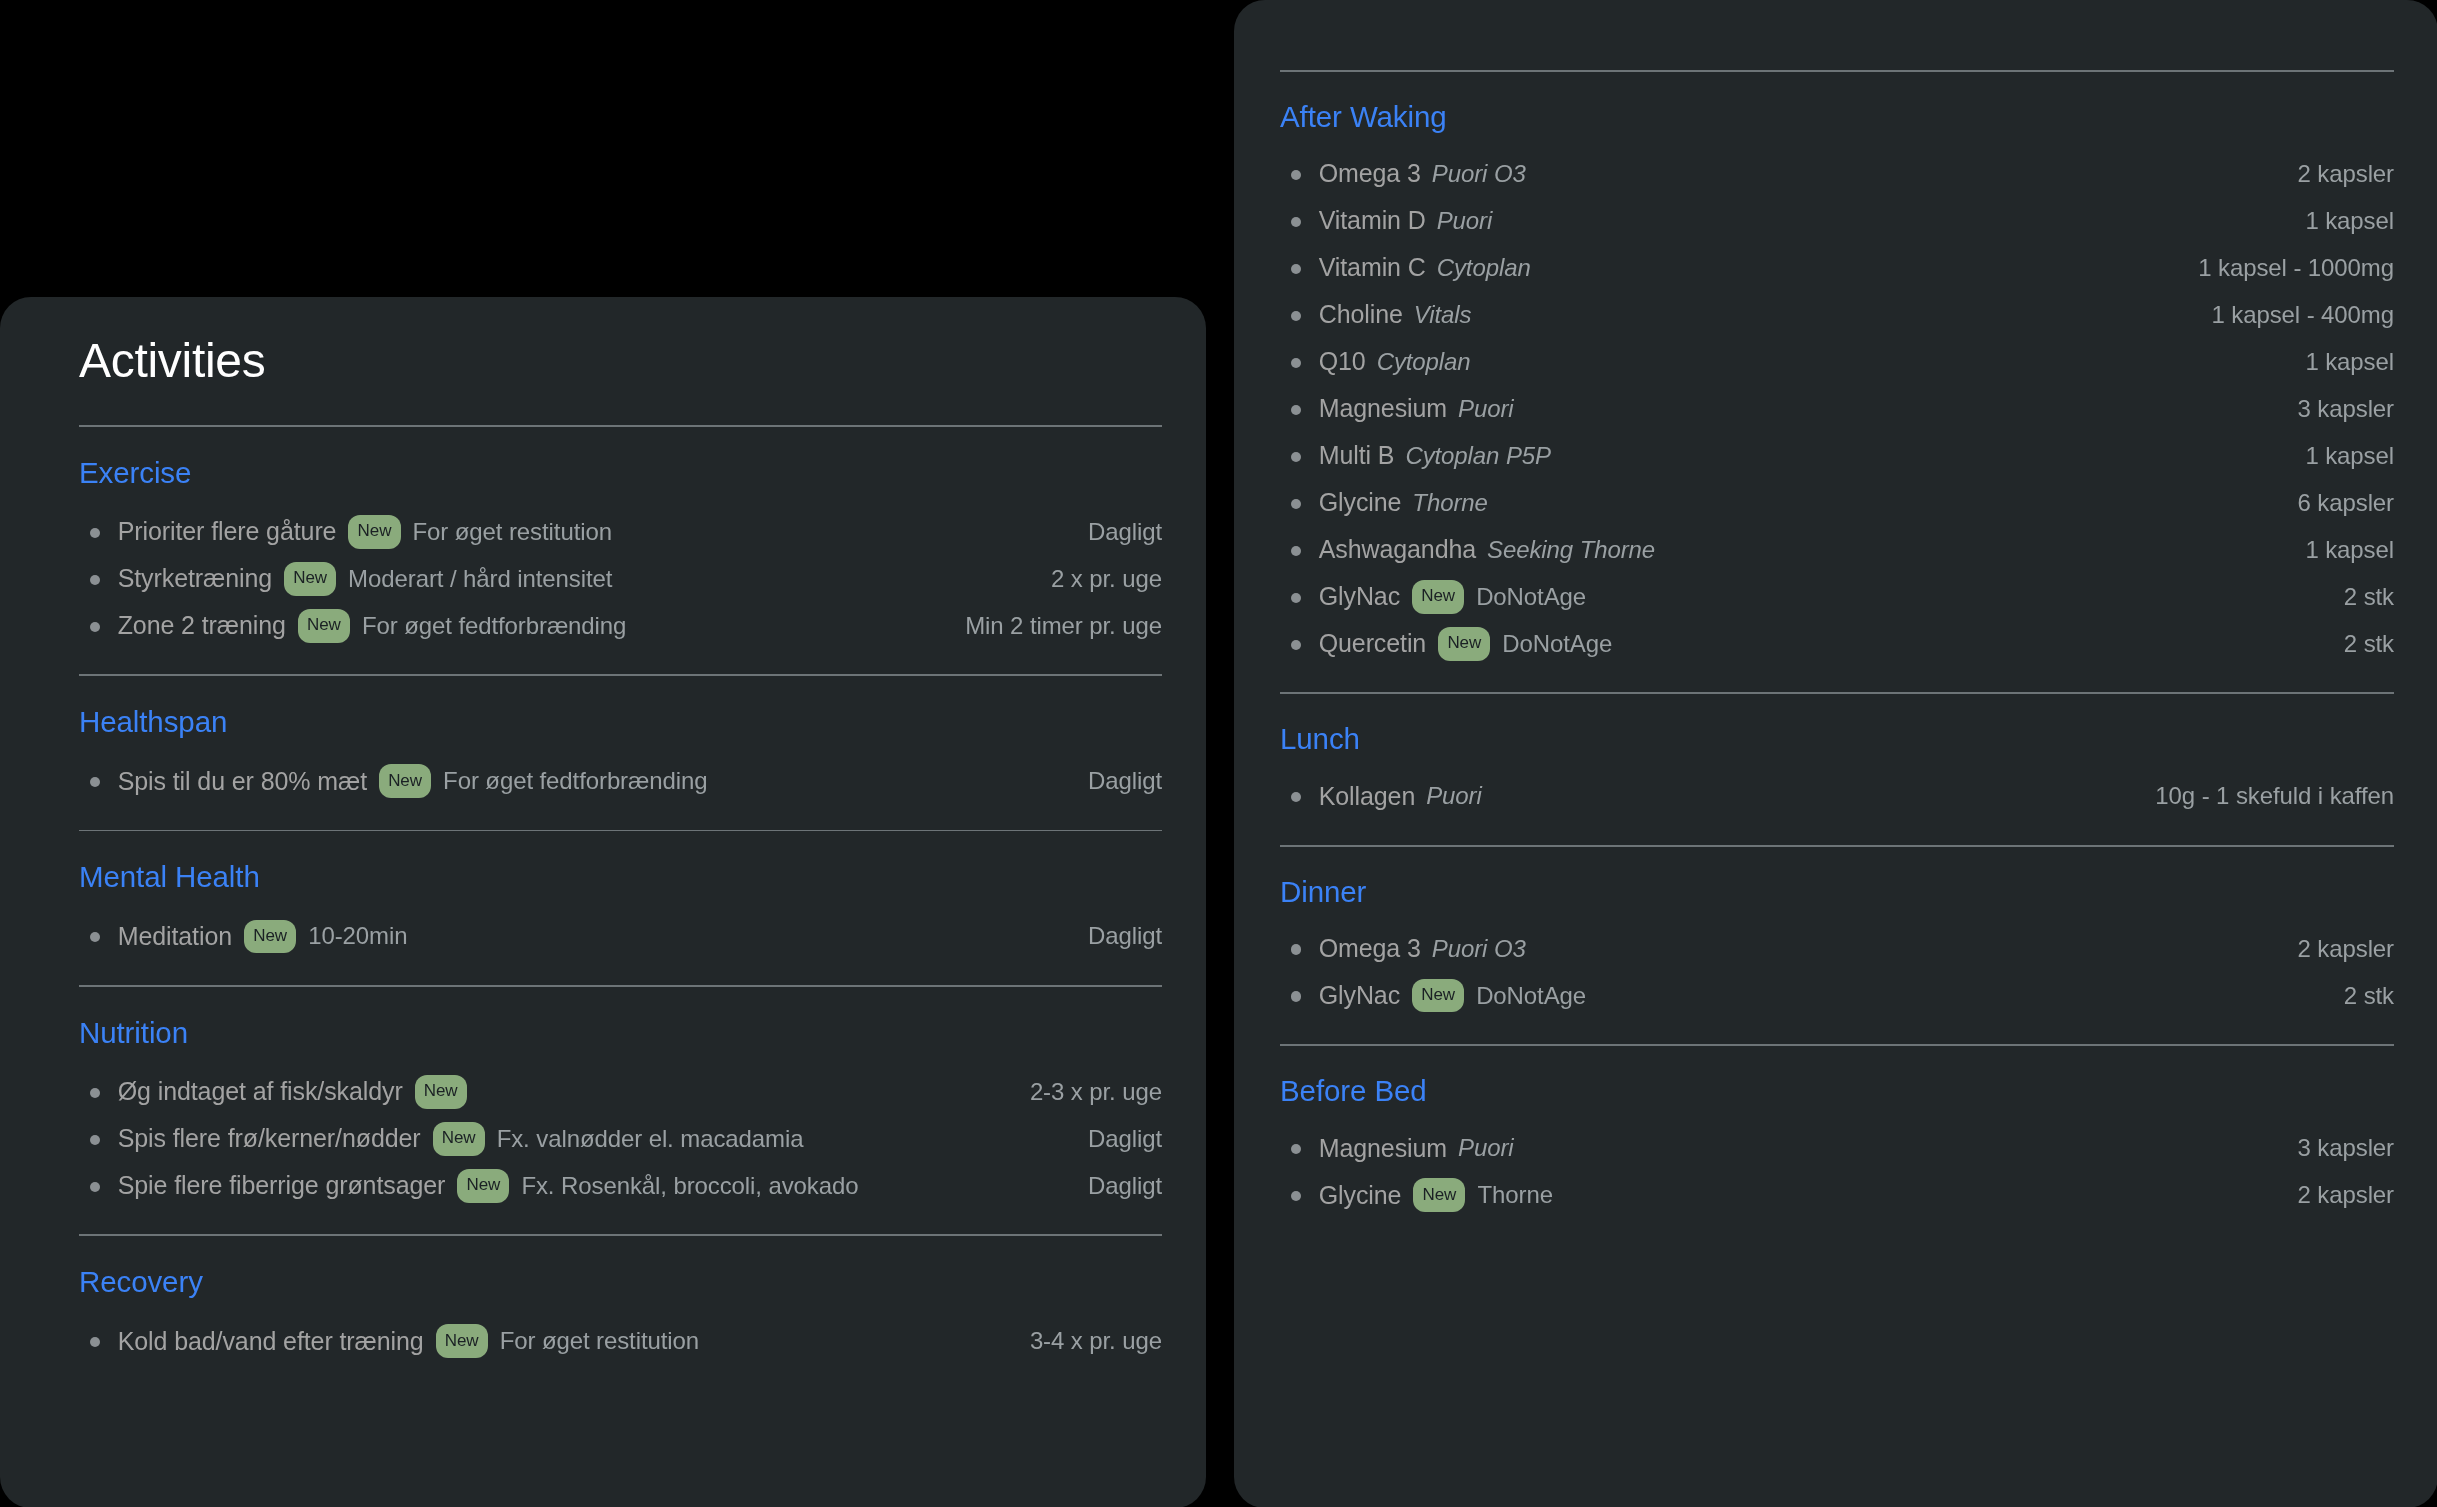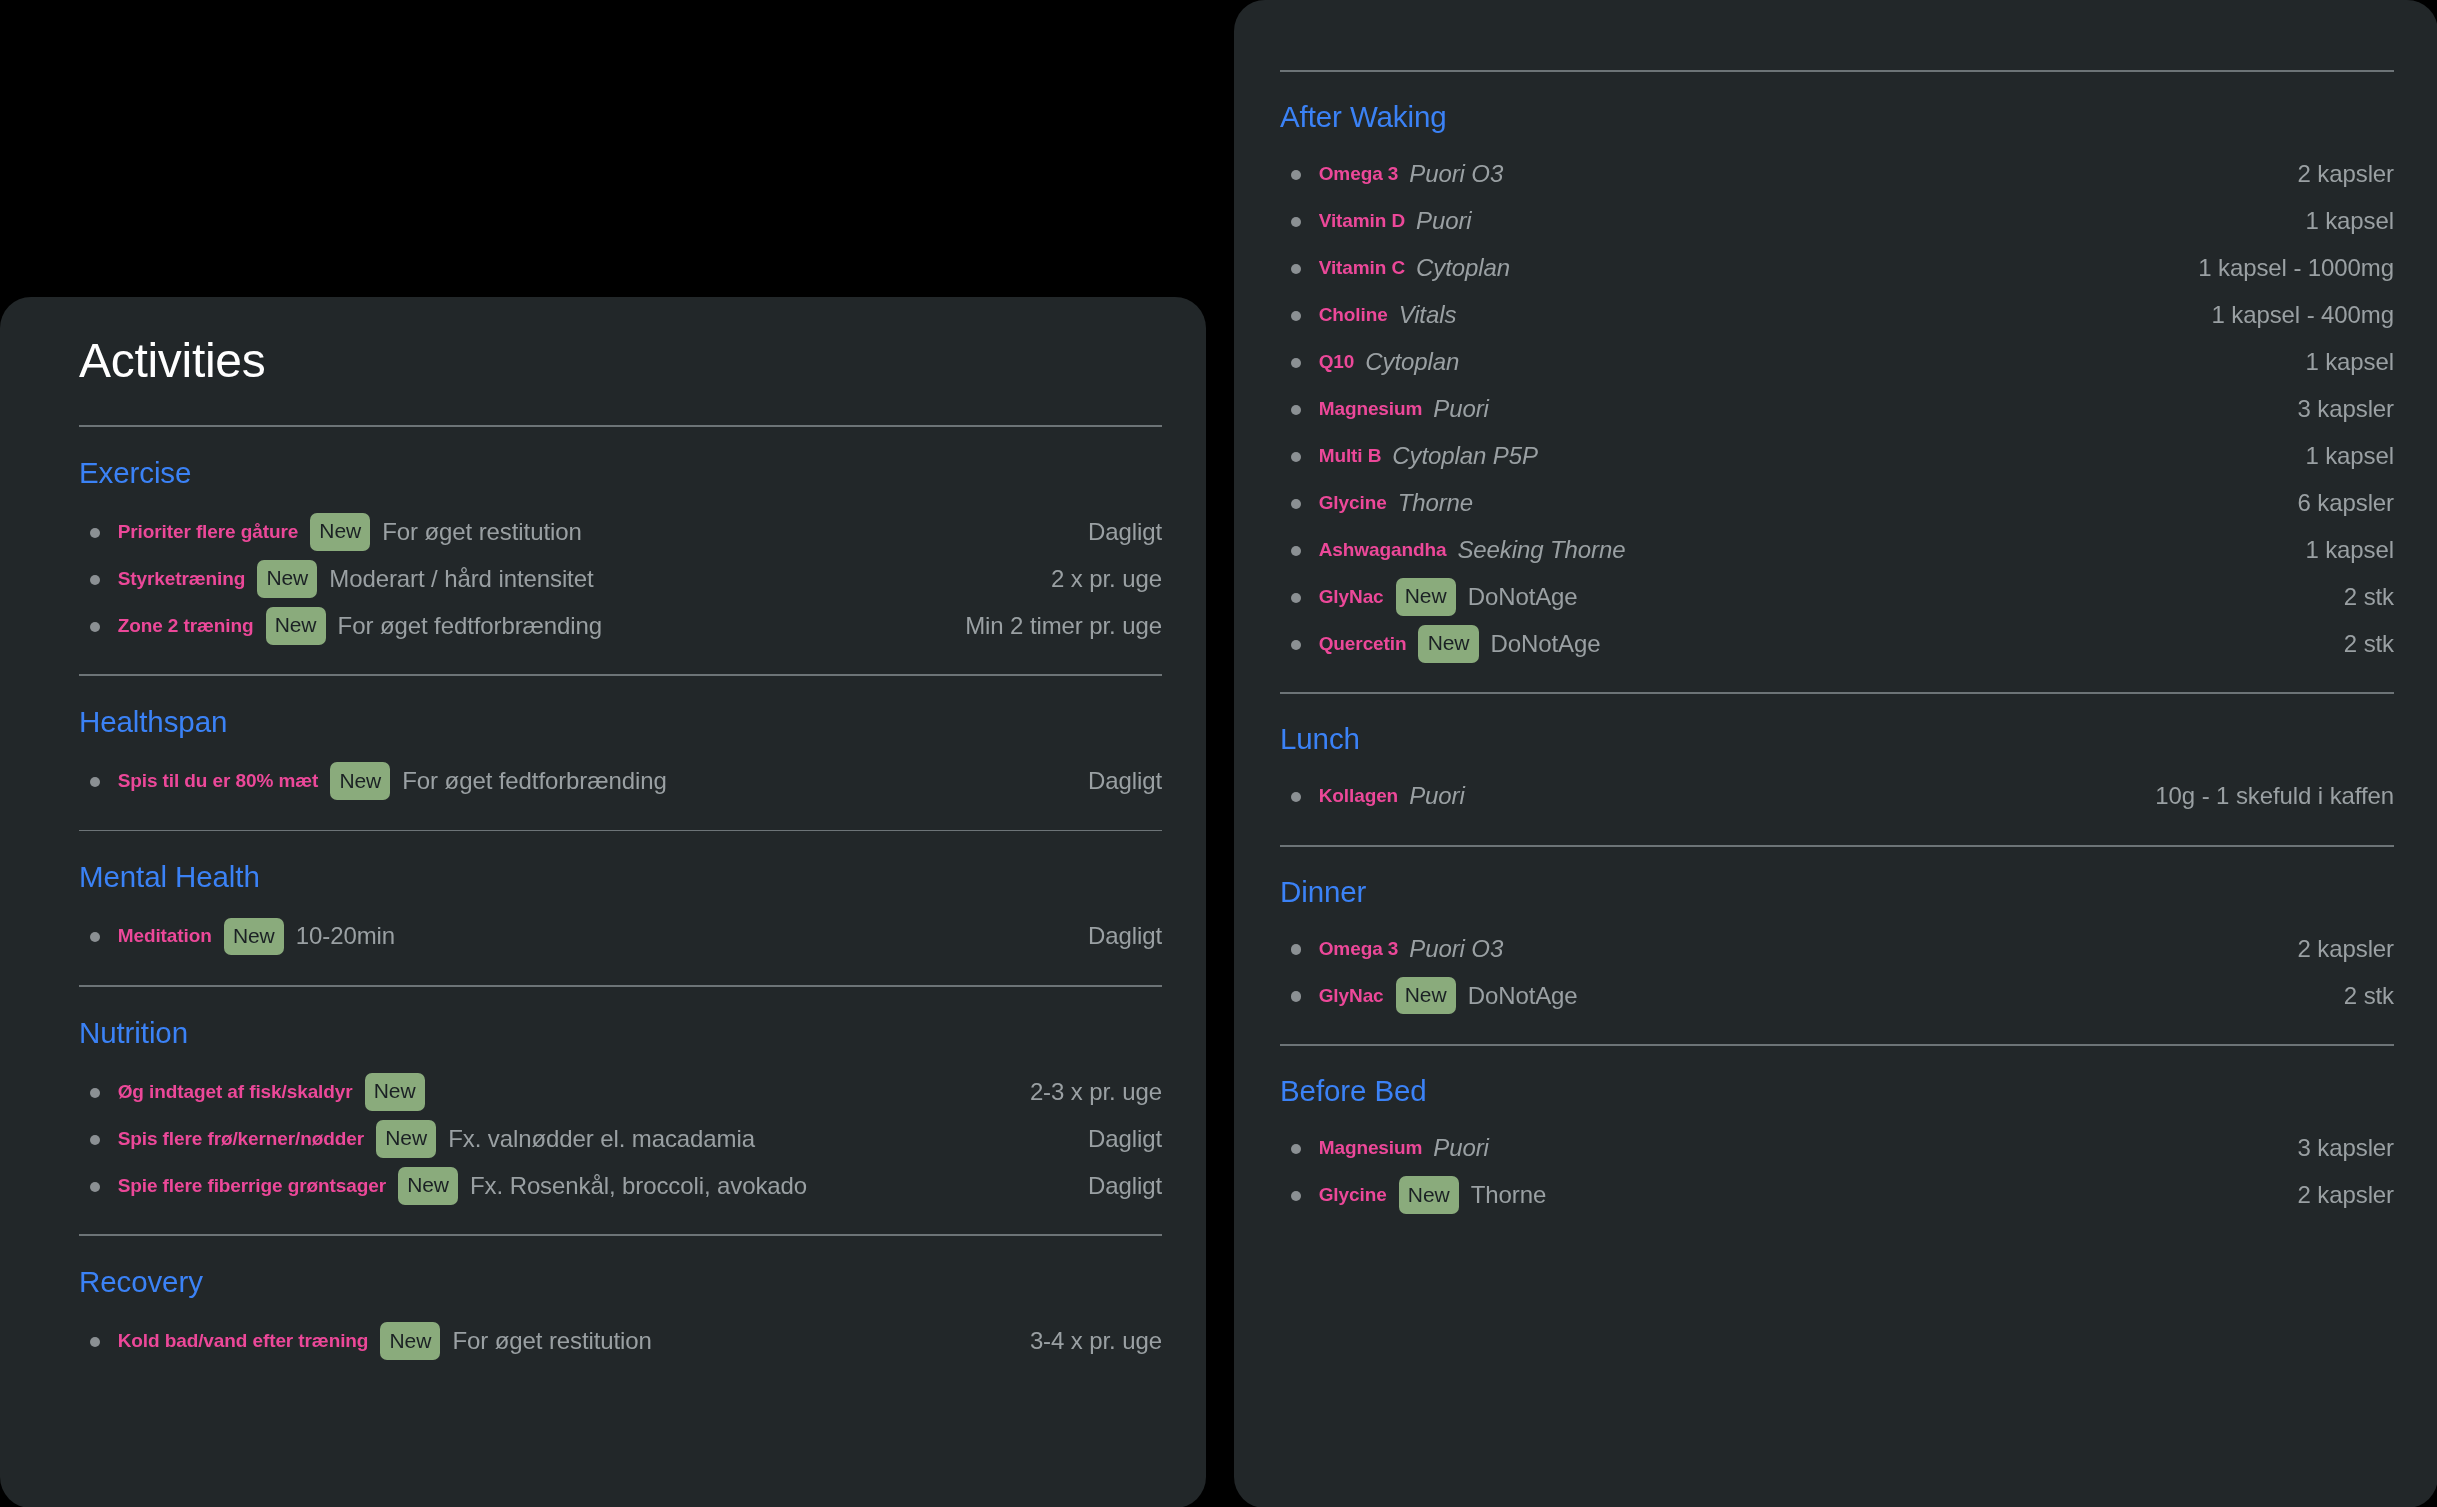--- a/index.html
+++ b/index.html
@@ -119,36 +119,36 @@
 
   .row-main {
     display: flex;
     align-items: center;
     flex: 1 1 auto;
     min-width: 0;
     white-space: nowrap;
   }
 
   .row-name {
-    font-size: 19px;
-    font-weight: 700;
-    color: #ec4899;
+    font-size: 25px;
+    font-weight: 400;
+    color: #a3a3a3;
     letter-spacing: -0.1px;
   }
 
   .badge {
     display: inline-flex;
     align-items: center;
     justify-content: center;
     background: #8aab7c;
     color: #1b2124;
-    font-size: 21px;
+    font-size: 17px;
     font-weight: 400;
     line-height: 1;
-    border-radius: 7px;
+    border-radius: 12px;
     padding: 7.4px 9.2px 9.2px 9.2px;
     margin-left: 12px;
     letter-spacing: -0.1px;
   }
 
   .row-note {
     font-size: 24px;
     font-weight: 400;
     color: #9aa0a3;
     margin-left: 12px;

